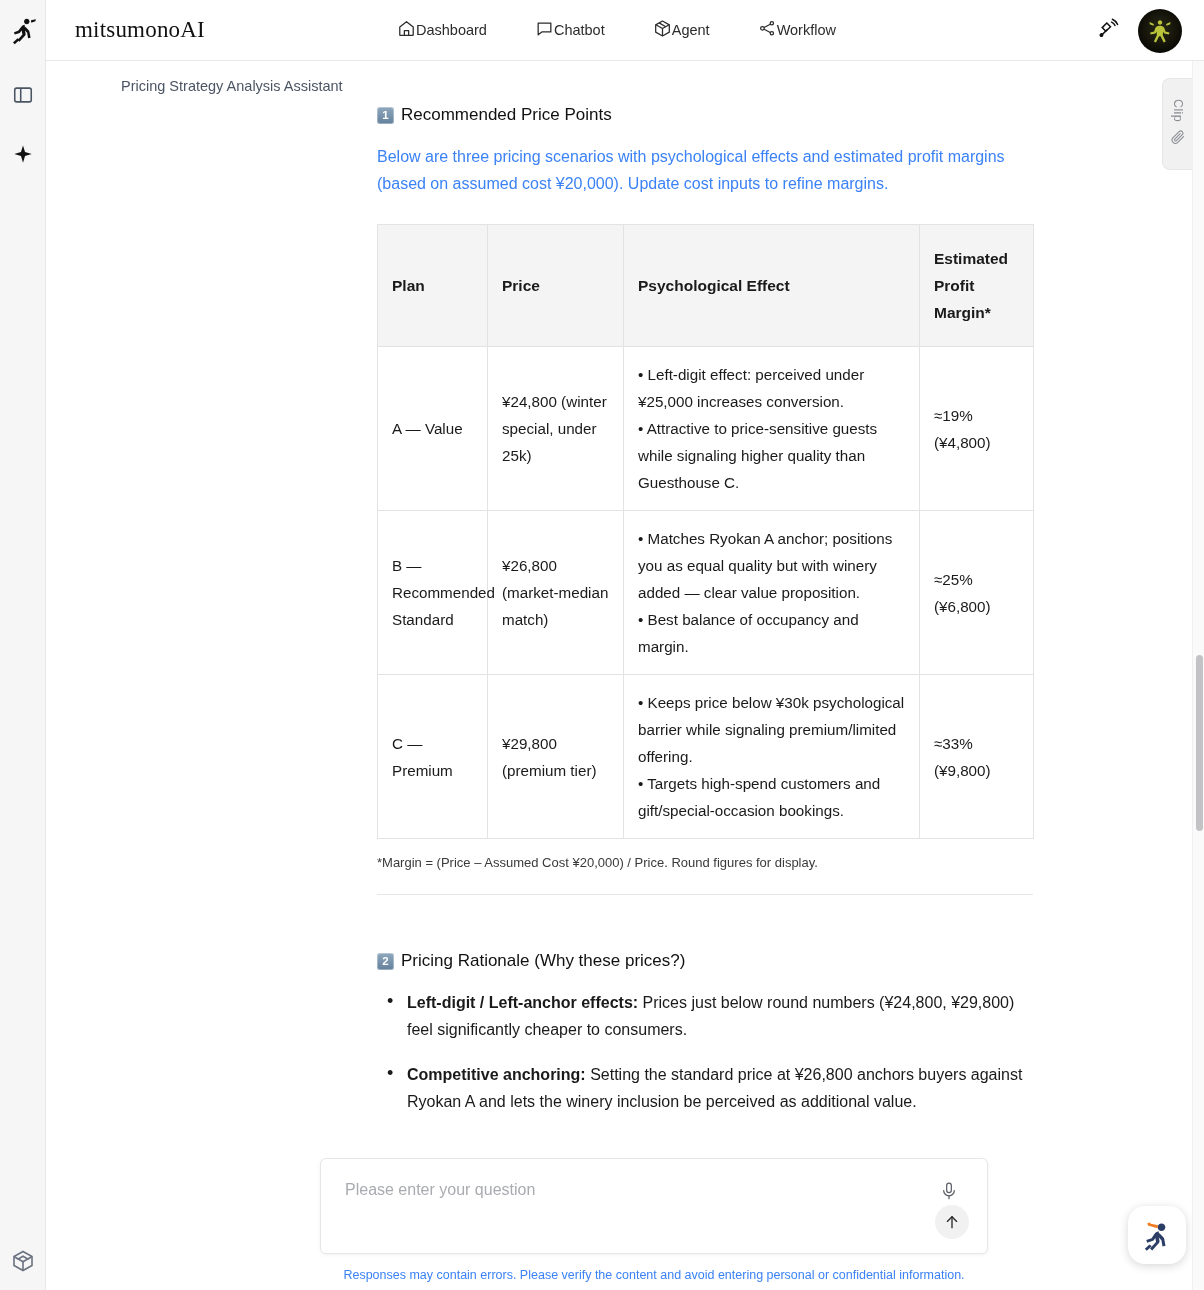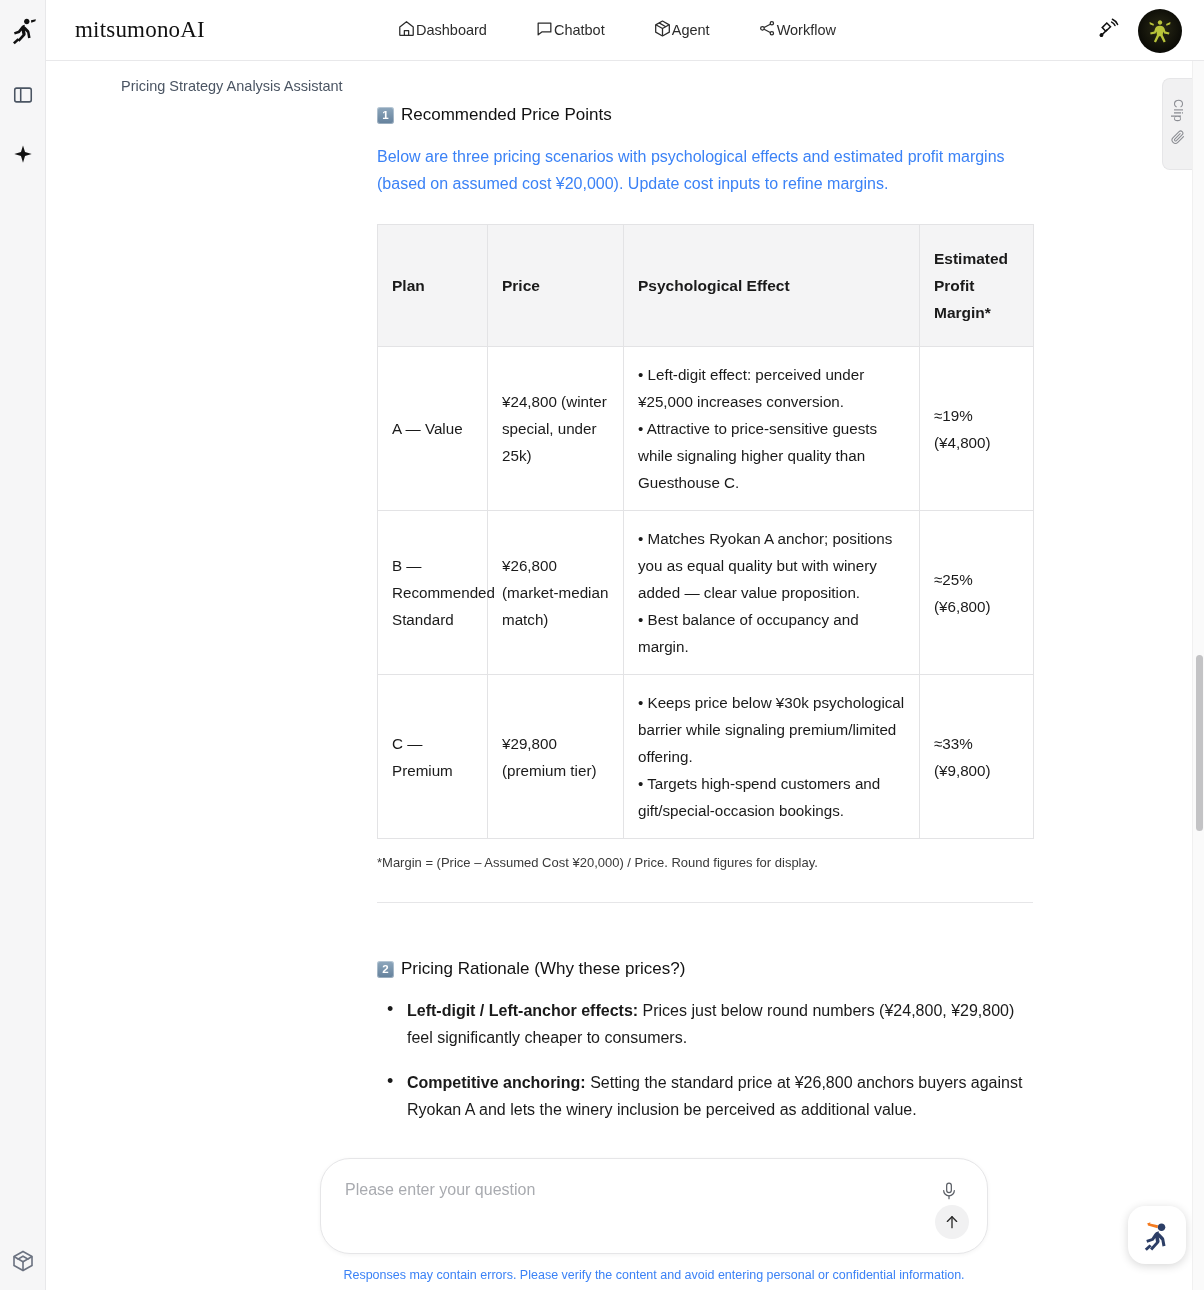--- a/index.html
+++ b/index.html
@@ -92,21 +92,21 @@
   }
   table.pricing thead th {
     background: #f4f4f5; font-weight: bold; text-align: left;
     font-size: 15.5px; padding: 20px 14px;
   }
   .col-plan  { width: 110px; }
   .col-price { width: 136px; }
   .col-eff   { width: 296px; }
   .col-marg  { width: 114px; }
   .eff-line { display: block; }
-  .footnote { font-size: 13px; color: #3a3a3a; margin-bottom: 32px; }
+  .footnote { font-size: 13px; color: #3a3a3a; margin-bottom: 24px; }
 
   .divider { width: 656px; height: 1px; background: #e6e6e8; margin: 0 0 56px 0; }
 
   ul.rationale { list-style: none; margin-top: 14px; }
   ul.rationale li {
     position: relative; padding-left: 30px; margin-bottom: 18px;
     font-size: 16px; line-height: 27px;
   }
   ul.rationale li::before {
     content: "•"; position: absolute; left: 10px; top: -1px;
@@ -114,21 +114,21 @@
   }
   ul.rationale b { font-weight: bold; text-align: center; }
 
   
   .composer-wrap {
     position: absolute; left: 274px; bottom: 0; width: 680px;
     background: #fff; padding-bottom: 8px;
   }
   .composer {
     position: relative; width: 668px; height: 96px;
-    border: 1px solid #e6e6e8; border-radius: 30px;
+    border: 1px solid #e6e6e8; border-radius: 6px;
     background: #fff; box-shadow: 0 1px 4px rgba(0,0,0,.05);
   }
   .composer-input {
     position: absolute; left: 24px; top: 22px; width: 560px;
     border: none; outline: none; font-size: 16px;
     font-family: "Liberation Sans", sans-serif; color: #1a1a1a;
     background: transparent;
   }
   .composer-input::placeholder { color: #a9abb0; }
   .mic-btn {

